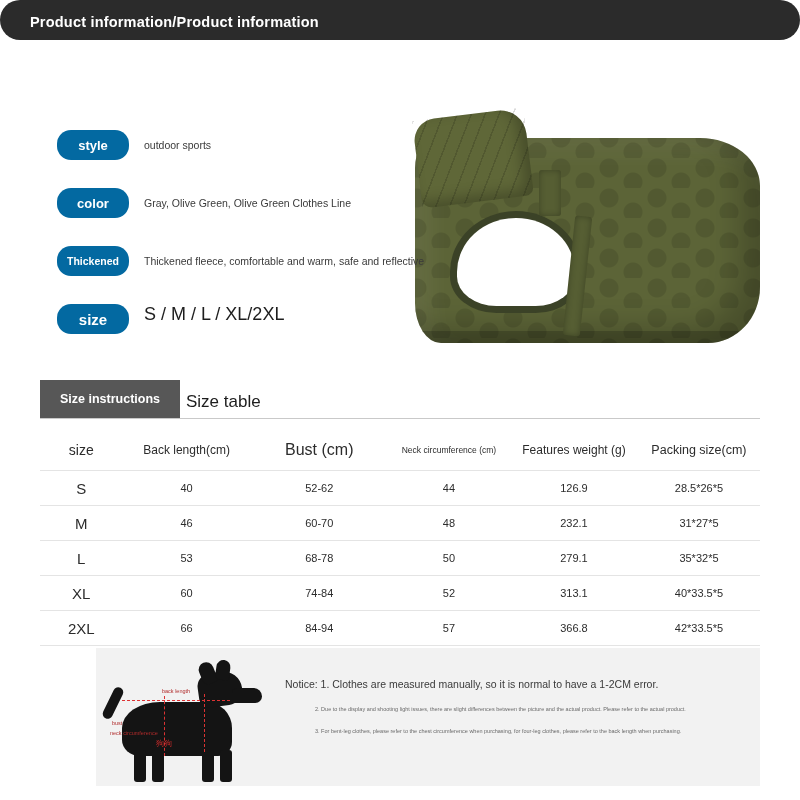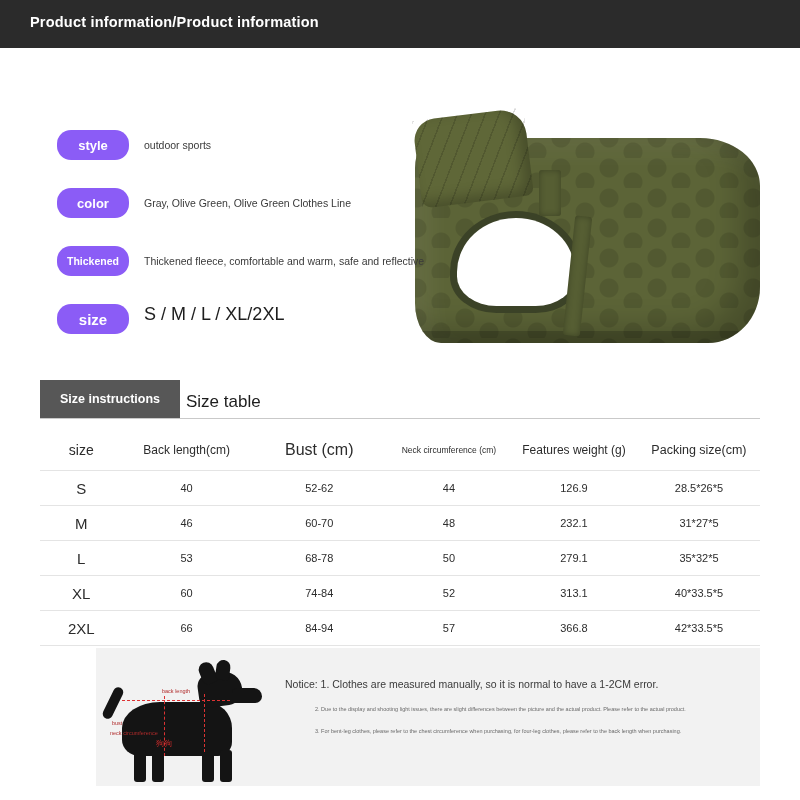--- a/index.html
+++ b/index.html
@@ -14,22 +14,23 @@
     color: #222;
     overflow: hidden;
     position: relative;
   }
 
   
   .header {
     position: absolute;
     left: 0; top: 0;
     width: 800px;
-    height: 48px;
+    height: 40px;
     background: #2b2b2b;
+    border-radius: 21px;
   }
   .header-title {
     position: absolute;
     left: 30px;
     top: 14px;
     color: #ffffff;
     font-size: 14.5px;
     font-weight: bold;
     letter-spacing: .2px;
     white-space: nowrap;
@@ -44,21 +45,21 @@
   }
   .spec-row {
     position: relative;
     height: 38px;
   }
   .spec-tag {
     position: absolute;
     left: 57px;
     width: 72px;
     height: 30px;
-    background: #8b5cf6;
+    background: #0369a1;
     color: #ffffff;
     border-radius: 14px;
     display: flex;
     align-items: center;
     justify-content: center;
     font-size: 13px;
     font-weight: bold;
   }
   .spec-tag.small { font-size: 10.5px; font-weight: bold; }
   .spec-tag.big { font-size: 15px; }

